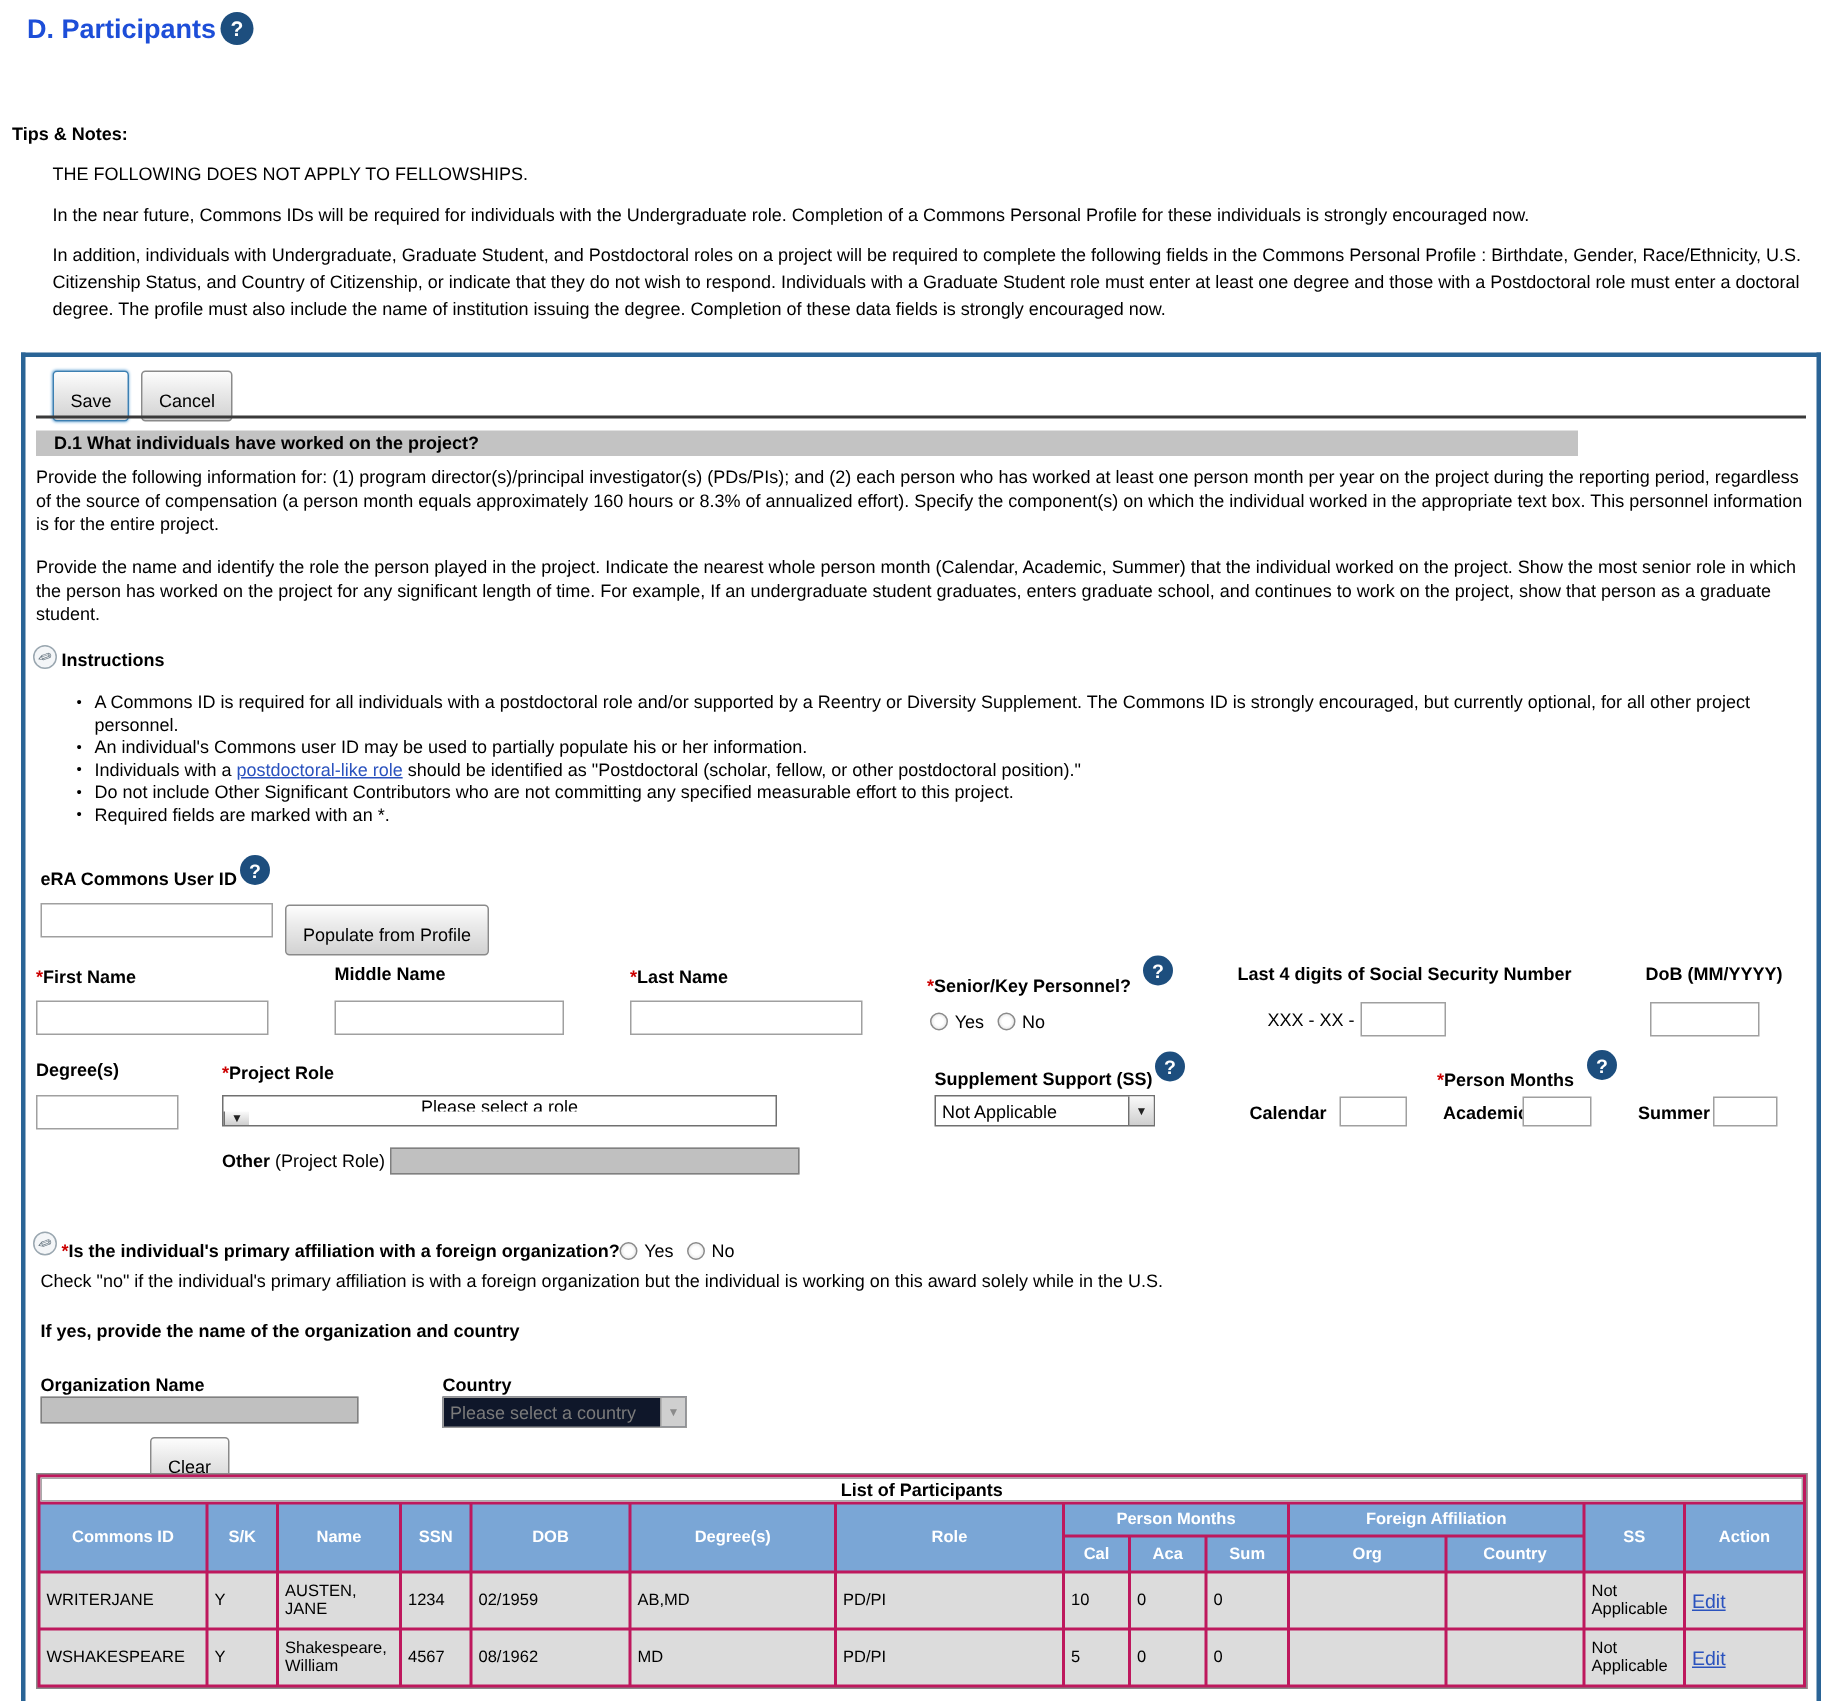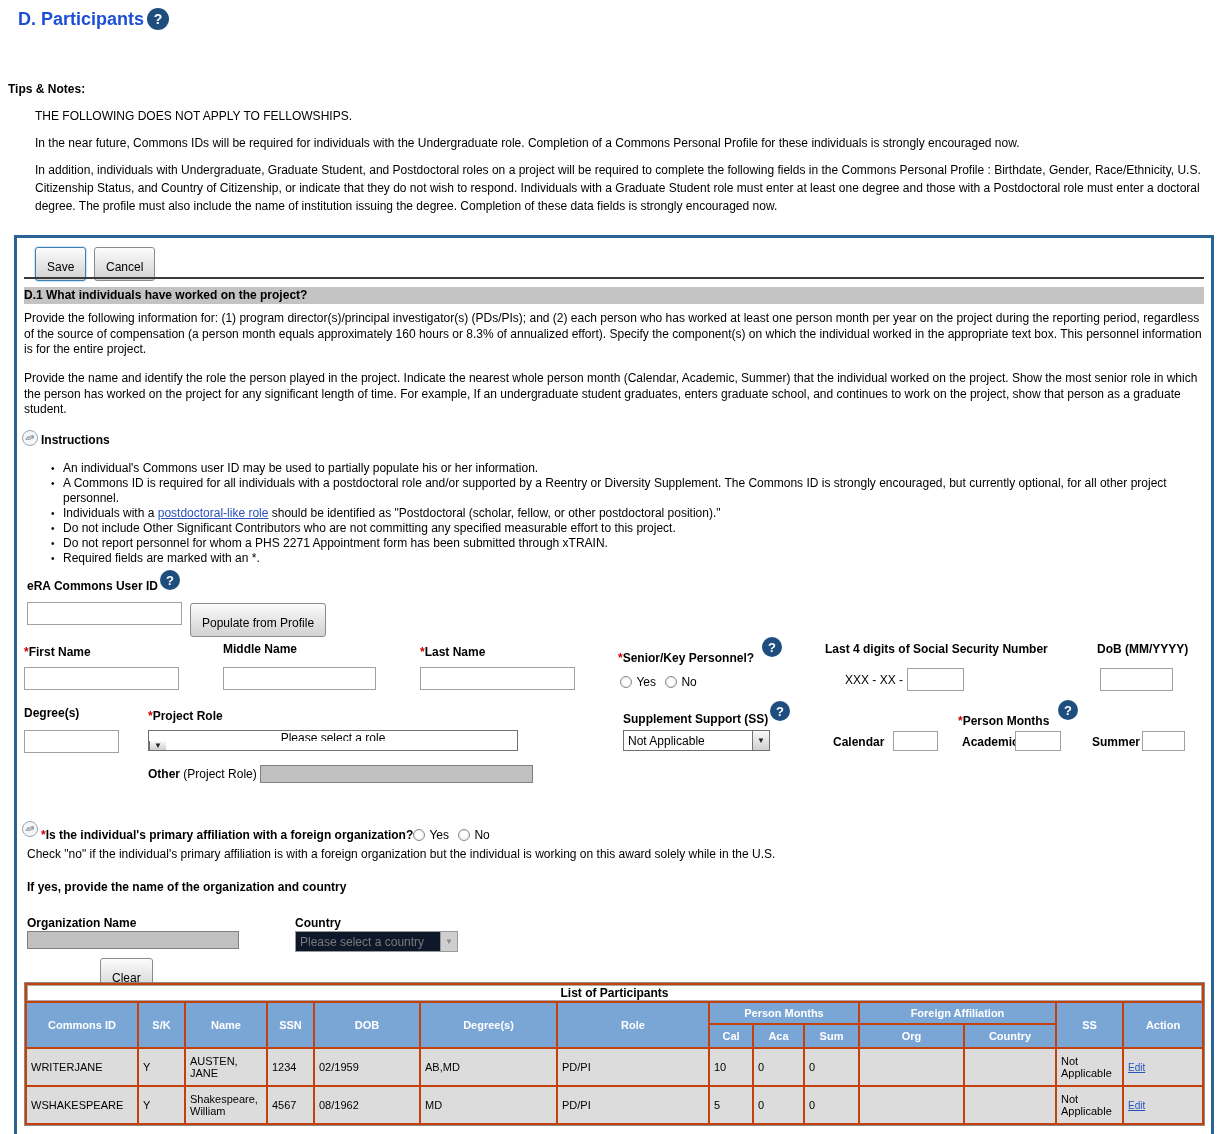--- a/index.html
+++ b/index.html
@@ -20,22 +20,22 @@
   .panel { position:absolute; left:14px; top:235px; width:1200px; height:899px;
     border:3px solid #2a6496; border-bottom:0; background:#fff; }
   .panel > * { position:absolute; }
 
   .btn { font-size:12px; height:34px; padding:12px 11px; color:#000;
     background:linear-gradient(#fdfdfd,#e8e8e8 45%,#d2d2d2); border:1px solid #8a8a8a;
     border-radius:3px; cursor:pointer; font-family:"Liberation Sans",sans-serif; }
   .btn.primary { border:1px solid #3c7fb1; box-shadow:0 0 2px #5ea1d4; }
 
   .rule { left:7px; top:39px; width:1180px; height:0; border-top:2px solid #3a3a3a; }
-  .d1-bar { left:7px; top:49px; width:1180px; height:17px; background:#c3c3c3;
-    font-size:12px; font-weight:bold; padding:1px 0; }
+  .d1-bar { left:7px; top:49px; width:1028px; height:17px; background:#c3c3c3;
+    font-size:12px; font-weight:bold; padding:1px 12px; }
   .body-p { font-size:12px; line-height:15.5px; width:1180px; left:7px; }
 
   .instr-icon { display:inline-flex; align-items:center; justify-content:center;
     width:16px; height:16px; border-radius:50%; border:1px solid #9aa7b0; color:#6b7a85;
     font-size:11px; background:#f4f6f8; }
   .instr-icon span { display:inline-block; transform:scaleX(-1) rotate(-25deg); }
   .instr-head { font-size:12px; font-weight:bold; }
 
   ul.bullets { left:34px; top:223px; width:1158px; list-style:none; }
   ul.bullets li { font-size:12px; line-height:15px; padding-left:12px; position:relative; }
@@ -55,31 +55,31 @@
   .select { border:1px solid #707070; background:#fff; height:21px; display:flex; align-items:center; cursor:pointer; }
   .select .s-txt { flex:1; font-size:12px; padding:0 4px; white-space:nowrap; overflow:hidden; }
   .select .s-arrow { width:17px; align-self:stretch; border-left:1px solid #707070;
     background:linear-gradient(#fafafa,#cfcfcf); display:flex; align-items:center; justify-content:center;
     font-size:8px; color:#222; }
   .select.disabled { background:#0f172a; border:1px solid #9a9a9a; cursor:default; }
   .select.disabled .s-txt { color:#7a7a7a; }
   .select.disabled .s-arrow { background:#cfcfcf; color:#8a8a8a; border-left:1px solid #9a9a9a; }
 
   
-  .ptable-wrap { left:7px; top:744px; width:1181px; border:1px solid #8a8a8a; background:#c2410c; }
+  .ptable-wrap { left:7px; top:744px; width:1181px; border:1px solid #8a8a8a; background:#be185d; }
   table.ptable { border-collapse:separate; border-spacing:2px; width:100%; }
   .ptable td, .ptable th { font-size:11px; }
   .ptable .title-cell { background:#fff; border:1px solid #aaa; text-align:center; font-weight:bold;
     font-size:12px; height:16px; }
   .ptable th { background:#7aa6d6; color:#fff; font-weight:bold; text-align:center; padding:2px 2px; }
   .ptable .h-group { height:20px; }
   .ptable .h-sub th { height:22px; }
   .ptable td.cell { background:#dcdcdc; height:36px; padding:2px 4px; vertical-align:middle; }
   .ptable td.cell.num { vertical-align:middle; }
-  .edit-link { color:#2a52be; text-decoration:underline; cursor:pointer; font-size:10px; }
+  .edit-link { color:#2a52be; text-decoration:underline; cursor:pointer; font-size:13px; }
 </style>
 </head>
 <body>
 
 <div class="page-title">D. Participants</div>
 <span class="help-icon big">?</span>
 
 <div class="tips-label">Tips &amp; Notes:</div>
 <div class="tips-p" style="top:107px">THE FOLLOWING DOES NOT APPLY TO FELLOWSHIPS.</div>
 <div class="tips-p" style="top:134px">In the near future, Commons IDs will be required for individuals with the Undergraduate role.  Completion of a Commons Personal Profile for these individuals is strongly encouraged now.</div>
@@ -96,25 +96,24 @@
 
   <div class="body-p" style="top:73px">Provide the following information for: (1) program director(s)/principal investigator(s) (PDs/PIs); and (2) each person who has worked at least one person month per year on the project during the reporting period, regardless of the source of compensation (a person month equals approximately 160 hours or 8.3% of annualized effort). Specify the component(s) on which the individual worked in the appropriate text box. This personnel information is for the entire project.</div>
   <div class="body-p" style="top:133px">Provide the name and identify the role the person played in the project. Indicate the nearest whole person month (Calendar, Academic, Summer) that the individual worked on the project. Show the most senior role in which the person has worked on the project for any significant length of time. For example, If an undergraduate student graduates, enters graduate school, and continues to work on the project, show that person as a graduate student.</div>
 
   <span class="instr-icon" style="left:5px; top:192px;">
       <span>✎</span>
     </span>
   <span class="instr-head" style="left:24px; top:195px; position:absolute;">Instructions</span>
 
   <ul class="bullets">
+    <li>A Commons ID is required for all individuals with a postdoctoral role and/or supported by a Reentry or Diversity Supplement. The Commons ID is strongly encouraged, but currently optional, for all other project personnel.</li>
     <li>An individual's Commons user ID may be used to partially populate his or her information.</li>
-    <li>A Commons ID is required for all individuals with a postdoctoral role and/or supported by a Reentry or Diversity Supplement. The Commons ID is strongly encouraged, but currently optional, for all other project personnel.</li>
     <li><span>Individuals with a </span><a class="link">postdoctoral-like role</a><span> should be identified as "Postdoctoral (scholar, fellow, or other postdoctoral position)."</span></li>
     <li>Do not include Other Significant Contributors who are not committing any specified measurable effort to this project.</li>
-    <li>Do not report personnel for whom a PHS 2271 Appointment form has been submitted through xTRAIN.</li>
     <li>Required fields are marked with an *.</li>
   </ul>
 
   <span class="lbl" style="left:10px; top:341px; position:absolute;">eRA Commons User ID</span>
   <span class="help-icon" style="left:143px; top:332px; position:absolute;">?</span>
   <input class="txt-in" style="left: 10px; top: 364px; width: 155px;">
   <button class="btn" style="left:173px; top:365px;text-align:right;">Populate from Profile</button>
 
   <span style="left:7px; top:404px; position:absolute;"><span class="req">*</span><span class="lbl">First Name</span></span>
   <span class="lbl" style="left:206px; top:404px; position:absolute;">Middle Name</span>

